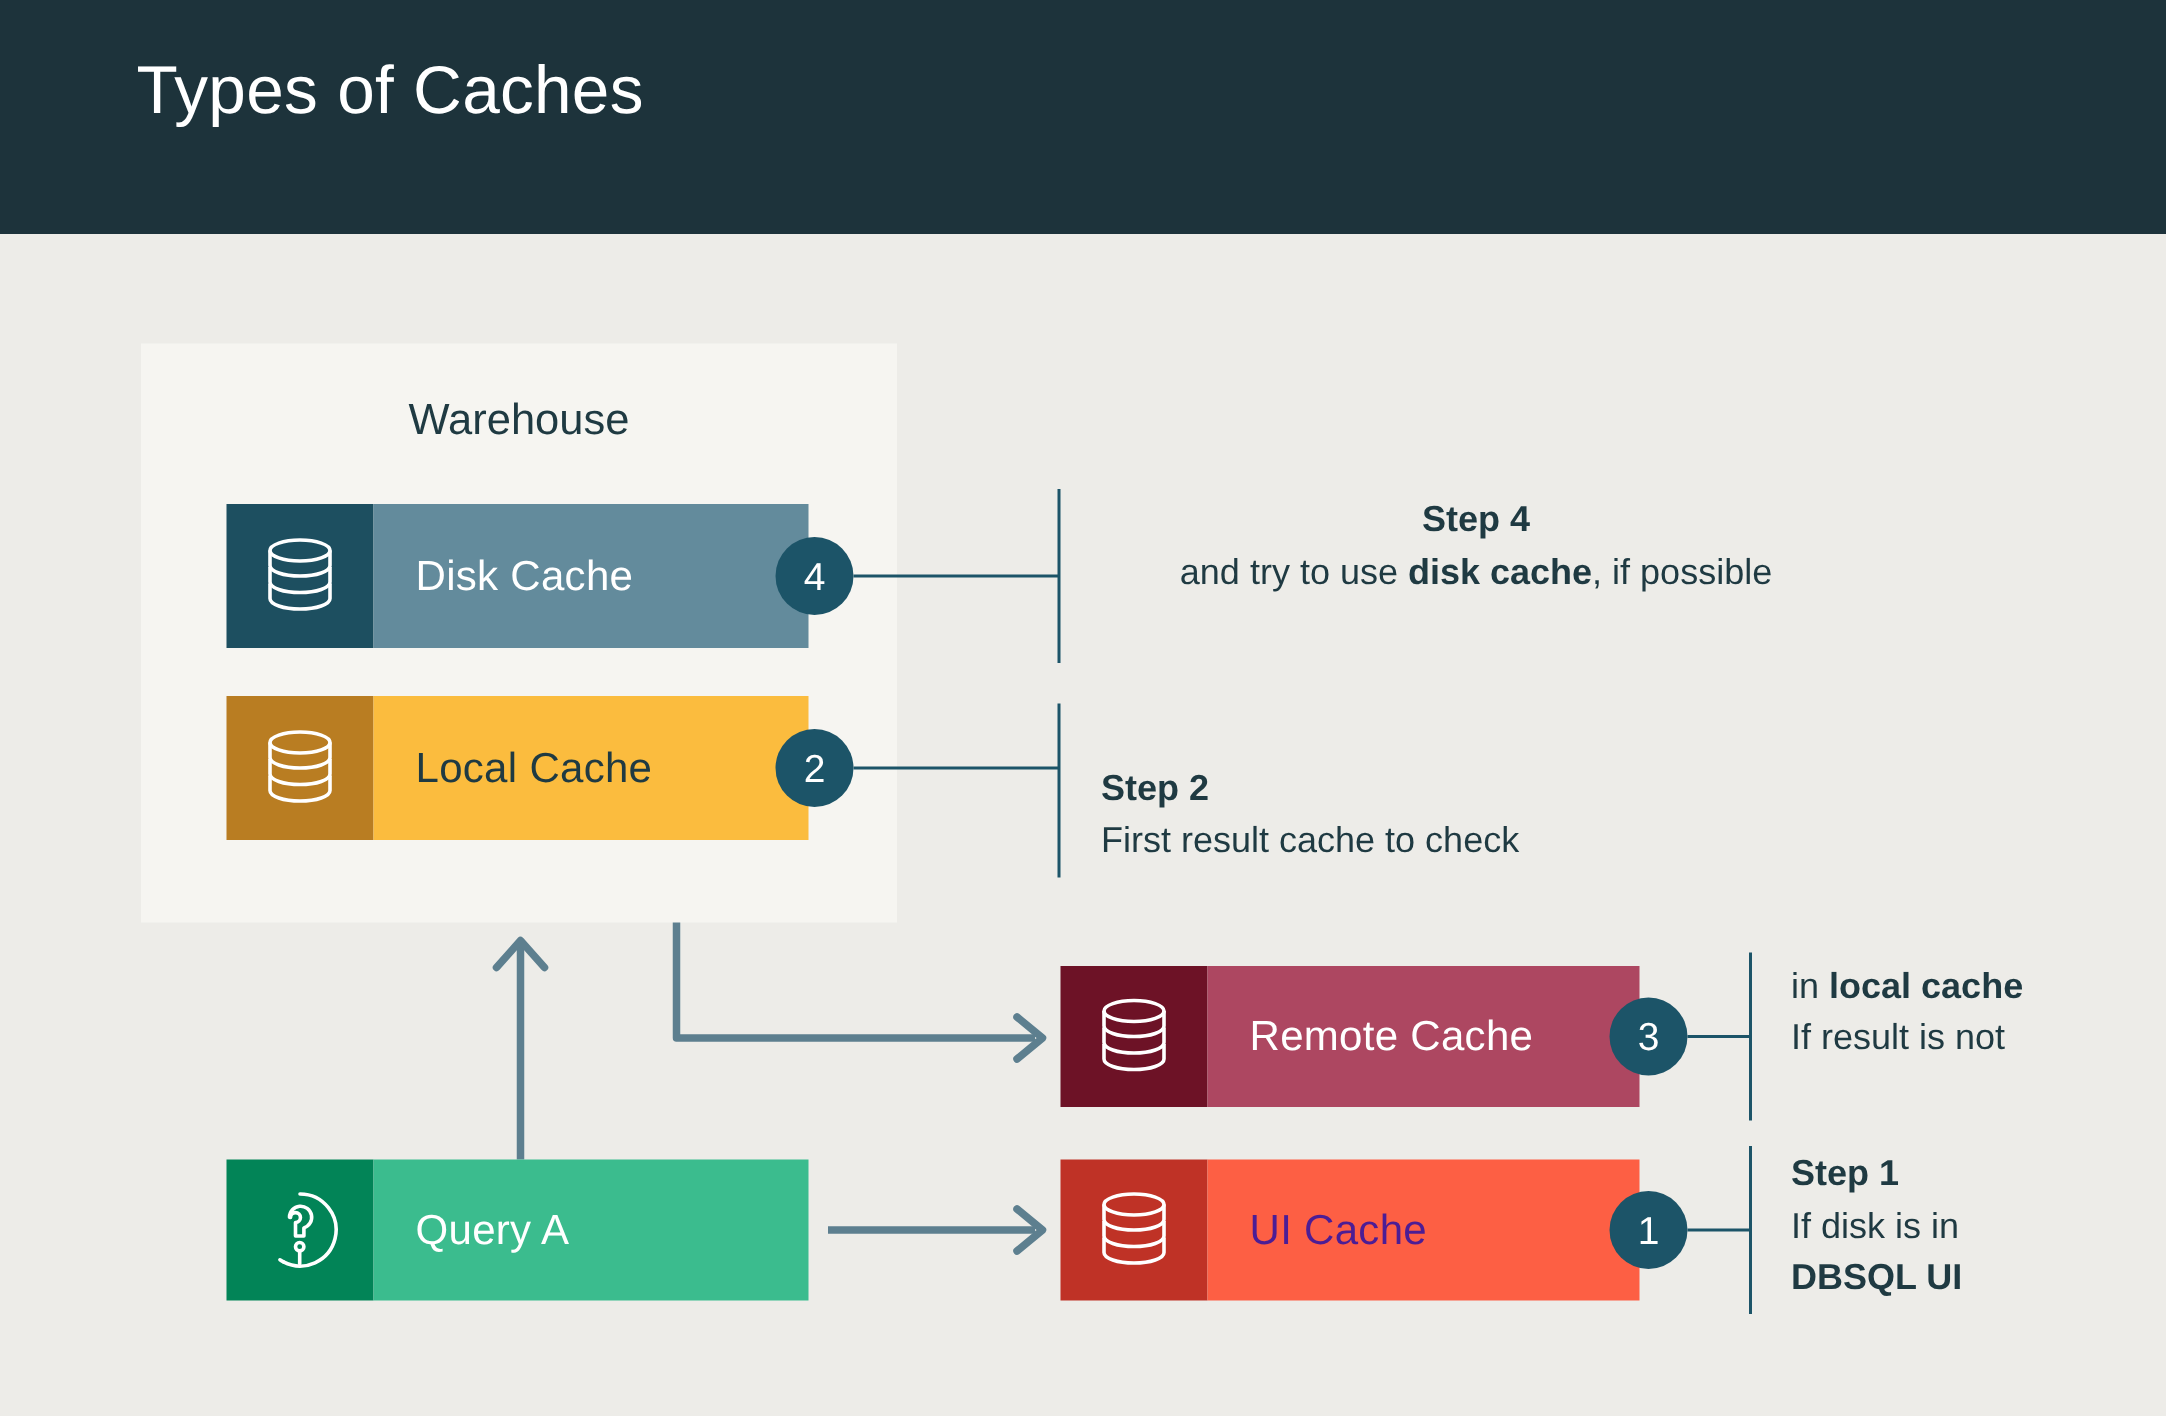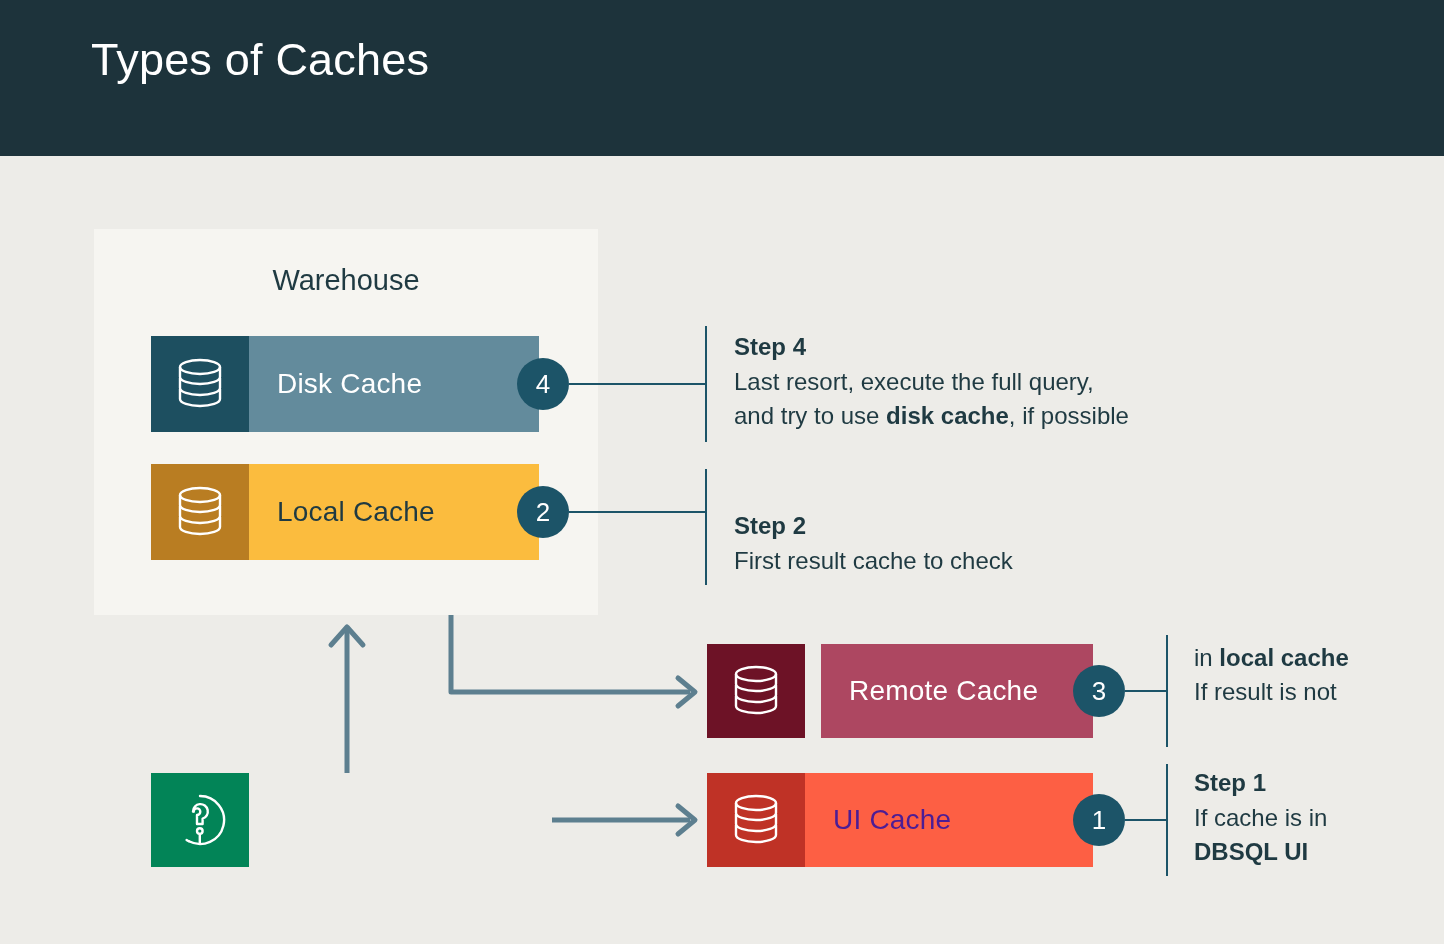--- a/index.html
+++ b/index.html
@@ -103,21 +103,20 @@
     height: 96px;
   }
   #bar-local-cache .bar-icon { background: #b97d22; }
   #bar-local-cache .bar-body { background: #fbbc3e; color: #1f3a42; }
 
   #bar-remote-cache {
     left: 707px;
     top: 514px;
     width: 386px;
     height: 94px;
-    gap: 16px;
   }
   #bar-remote-cache .bar-icon { background: #6d1226; }
   #bar-remote-cache .bar-body { background: #ad4761; color: #ffffff; }
 
   #bar-ui-cache {
     left: 707px;
     top: 643px;
     width: 386px;
     height: 94px;
   }
@@ -185,21 +184,21 @@
     font-weight: bold;
     margin-bottom: 2px;
   }
   .step-desc {
     font-size: 24px;
     line-height: 34px;
     font-weight: 400;
   }
   .step-desc b { font-weight: bold; }
 
-  #step-block-4 { left: 734px; top: 201px; width: 500px; }
+  #step-block-4 { left: 734px; top: 201px; width: 500px; text-align: center; }
   #step-block-2 { left: 734px; top: 344px; width: 430px; margin-top: 36px; }
   #step-block-3 { left: 1194px; top: 511px; width: 250px; }
   #step-block-1 { left: 1194px; top: 637px; width: 250px; }
 
   
   #flow-arrows {
     position: absolute;
     left: 0; top: 0;
     width: 1444px;
     height: 824px;
@@ -294,35 +293,35 @@
   <div class="bar" id="bar-query-a">
     <div class="bar-icon">
       <svg class="q-icon" width="56" height="56" viewBox="0 0 56 56" fill="none" stroke="#ffffff" stroke-width="2.4" stroke-linejoin="round" stroke-linecap="round">
         <path d="M28 4 a24 24 0 1 1 -11 45.3"></path>
         <path d="M17 49.3 a24 24 0 0 1 -2.4 -1.4"></path>
         <path d="M21 19.5 a7.4 7.4 0 1 1 9.6 7.1 v5.4 h-5.6 v-9 a3.3 3.3 0 1 0 -3.3 -3.3 z"></path>
         <rect x="25" y="36.3" width="5.6" height="5.6" rx="2.8"></rect>
         <path d="M27.8 41.9 v8.6"></path>
       </svg>
     </div>
+    <div class="bar-body">Query A</div>
   </div>
 
   <div class="lead-line" id="lead-4"></div>
   <div class="bracket" id="bracket-4"></div>
   <div class="lead-line" id="lead-2"></div>
   <div class="bracket" id="bracket-2"></div>
   <div class="lead-line" id="lead-3"></div>
   <div class="bracket" id="bracket-3"></div>
   <div class="lead-line" id="lead-1"></div>
   <div class="bracket" id="bracket-1"></div>
 
   <div class="step-block" id="step-block-4">
     <div class="step-title">Step 4</div>
     <div class="step-desc">
-      <div><span>Last resort, execute the full query,</span></div>
       <div><span>and try to use </span><b>disk cache</b><span>, if possible</span></div>
     </div>
   </div>
 
   <div class="step-block" id="step-block-2">
     <div class="step-title">Step 2</div>
     <div class="step-desc">
       <div><span>First result cache to check</span></div>
     </div>
   </div>
@@ -330,18 +329,18 @@
   <div class="step-block" id="step-block-3">
     <div class="step-desc">
       <div><span>in </span><b>local cache</b></div>
       <div><span>If result is not</span></div>
     </div>
   </div>
 
   <div class="step-block" id="step-block-1">
     <div class="step-title">Step 1</div>
     <div class="step-desc">
-      <div><span>If cache is in</span></div>
+      <div><span>If disk is in</span></div>
       <div><b>DBSQL UI</b></div>
     </div>
   </div>
 
 </div>
 
 </body></html>

